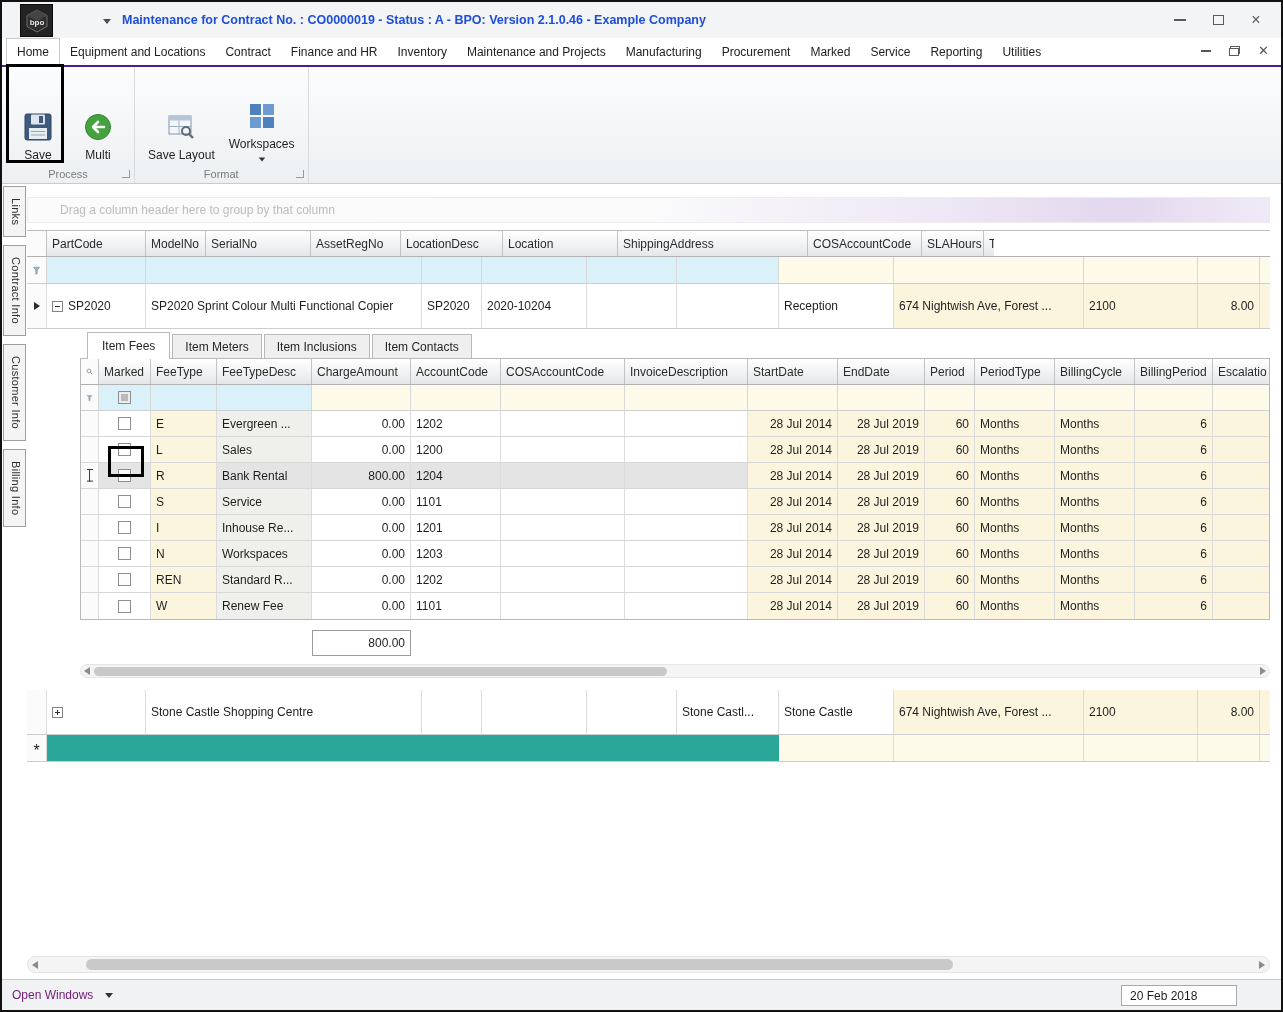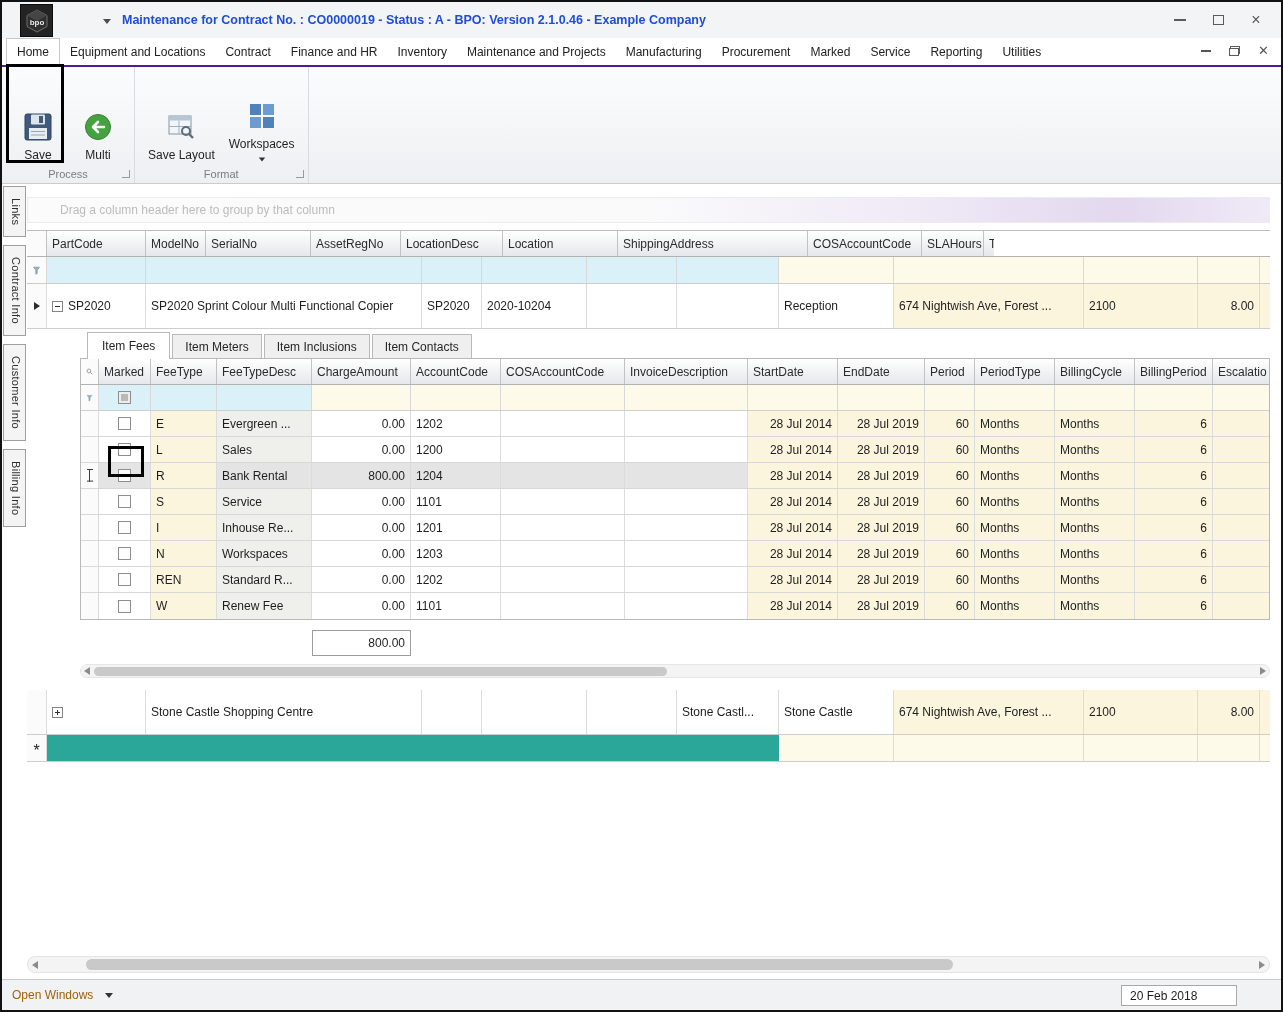--- a/index.html
+++ b/index.html
@@ -102,21 +102,21 @@
 .hscroll .sthumb{position:absolute;top:1.5px;height:9px;background:#c9c9c9;border-radius:5px}
 .sarrow{width:0;height:0;display:inline-block}
 .sarrow.left{border-top:4px solid transparent;border-bottom:4px solid transparent;border-right:6px solid #8b8b8b}
 .sarrow.right{border-top:4px solid transparent;border-bottom:4px solid transparent;border-left:6px solid #8b8b8b}
 .bottom-scroll{position:absolute;left:25px;right:11px;bottom:37px;height:17px;display:flex;align-items:center;background:#f4f4f4;border:1px solid #e4e4e4;border-radius:8px;padding:0 4px}
 .bottom-scroll .strack{flex:1;height:100%;position:relative}
 .bottom-scroll .sthumb{position:absolute;top:2px;height:11px;background:#c9c9c9;border-radius:6px}
 
 
 .statusbar{position:absolute;left:0;right:0;bottom:0;height:31px;background:#f1f2f3;border-top:1px solid #c9c9c9;display:flex;align-items:center;padding:0 10px}
-.openwin{display:flex;align-items:center;gap:12px;color:#a16207}
+.openwin{display:flex;align-items:center;gap:12px;color:#701a75}
 .date-box{position:absolute;right:44px;top:5px;width:116px;height:21px;background:#fff;border:1px solid #a8a8a8;display:flex;align-items:center;padding-left:8px}
 
 
 .annotation{position:absolute;border:3px solid #000;z-index:60;pointer-events:none}
 
 
 .icon30{width:30px;height:30px;display:block}
 .icon-sm{display:block}
 </style>
 </head>

